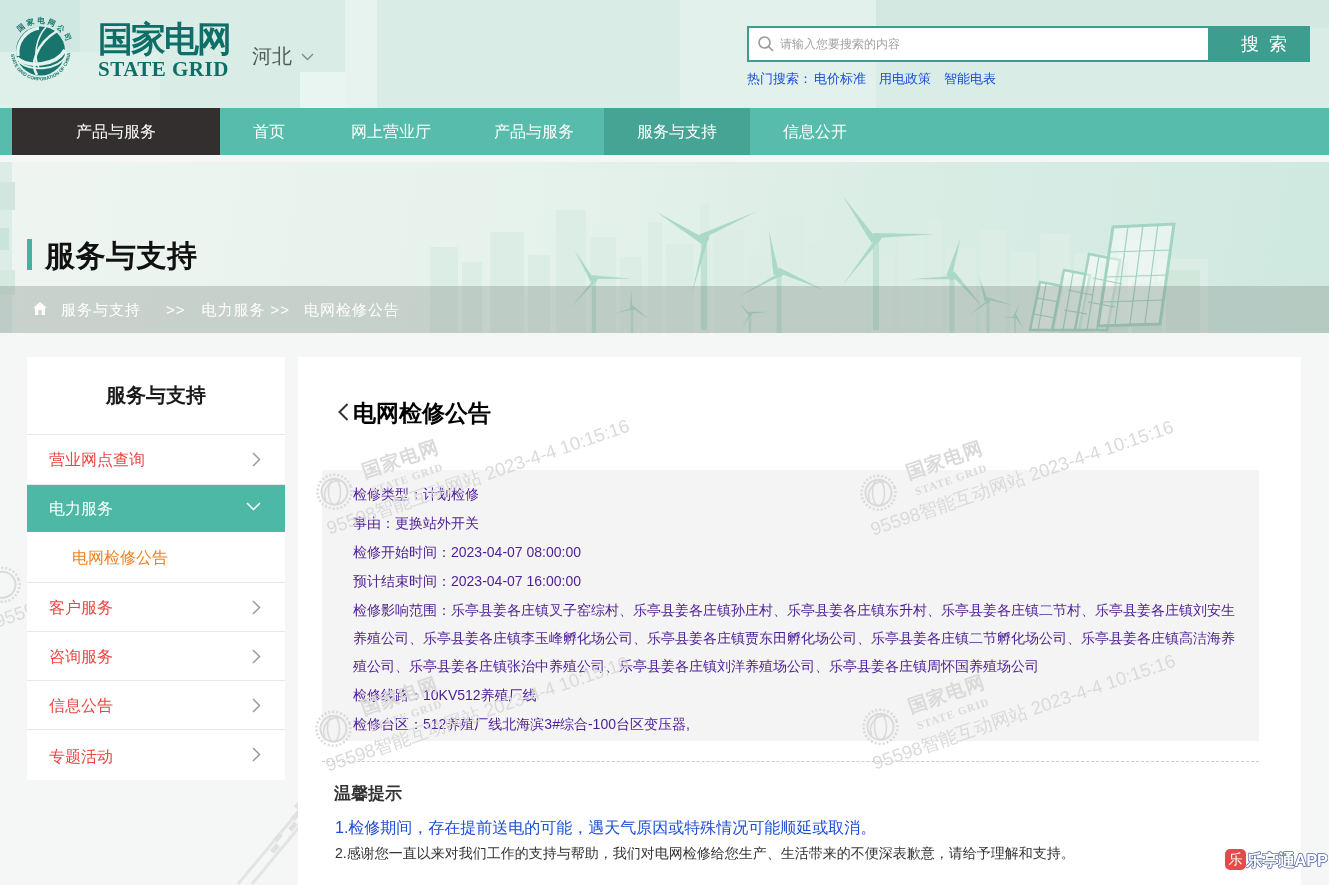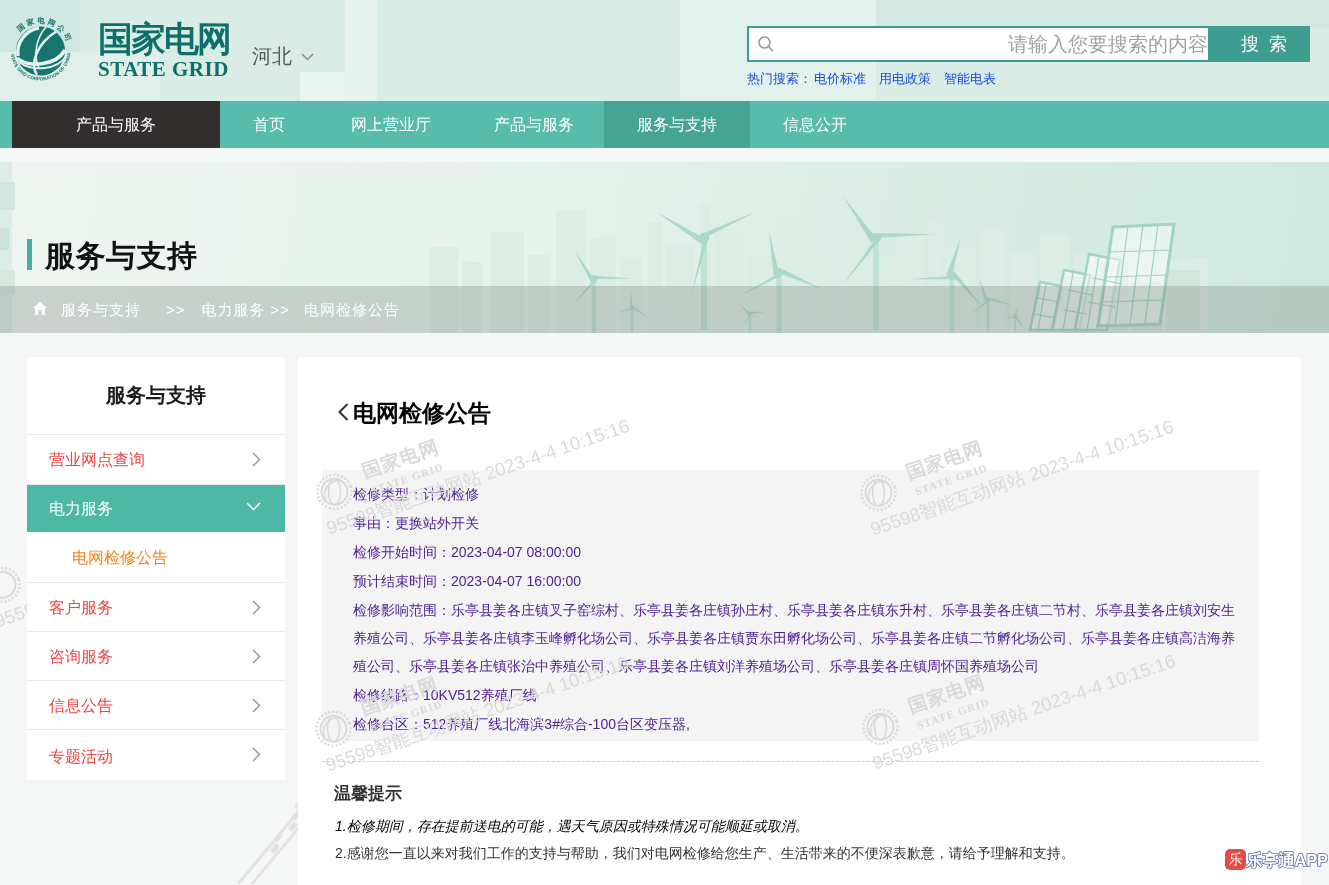--- a/index.html
+++ b/index.html
@@ -9,28 +9,28 @@
 
 .header{position:absolute;left:0;top:0;width:1329px;height:115px;background:#d9ece6;overflow:hidden;}
 .hd-rect{position:absolute;}
 .logo-wrap{position:absolute;left:6px;top:16px;width:69px;height:69px;}
 .logo-name{position:absolute;left:98px;top:20px;color:#0e6f68;}
 .logo-name .cn{font-size:35px;font-weight:bold;letter-spacing:-2px;line-height:38px;}
 .logo-name .en{font-family:"Liberation Serif",serif;font-size:21px;font-weight:bold;letter-spacing:0.5px;line-height:19px;margin-top:2px;}
 .region{position:absolute;left:252px;top:43px;font-size:20px;color:#515d59;}
 .region svg{vertical-align:2px;margin-left:9px;}
 .search-box{position:absolute;left:747px;top:26px;width:563px;height:36px;background:#3d9d8e;border:2px solid #3d9d8e;}
-.search-input{position:absolute;left:0;top:0;width:459px;height:32px;background:#fff;color:#a2a2a2;font-size:20px;line-height:32px;padding-left:31px;text-align:right;}
+.search-input{position:absolute;left:0;top:0;width:459px;height:32px;background:#fff;color:#a2a2a2;font-size:12px;line-height:32px;padding-left:31px;}
 .search-input svg{position:absolute;left:8px;top:7px;}
 .search-btn{position:absolute;right:0;top:0;width:100px;height:32px;color:#fff;font-size:18px;line-height:32px;letter-spacing:10px;padding-left:33px;}
 .hotrow{position:absolute;left:747px;top:70px;font-size:13px;color:#1d4ed8;}
 .hotrow span{margin-right:13px;}
 .hotrow span:first-child{margin-right:2px;}
 
-.nav{position:absolute;left:0;top:101px;width:1329px;height:47px;background:#57bcab;}
+.nav{position:absolute;left:0;top:108px;width:1329px;height:47px;background:#57bcab;}
 .nav .dark{position:absolute;left:12px;top:0;width:208px;height:47px;background:#332f2f;color:#fff;font-size:16px;text-align:center;line-height:47px;}
 .nav ul{position:absolute;left:220px;top:0;list-style:none;display:flex;height:47px;}
 .nav li{color:#fff;font-size:16px;line-height:47px;padding:0 33px;}
 .nav li.on{background:#46a494;}
 
 .banner{position:absolute;left:0;top:162px;width:1329px;height:171px;background:linear-gradient(100deg,#eef5f1 0%,#e6f2ec 40%,#d8ece4 70%,#cfe9e0 100%);overflow:hidden;}
 .banner svg.illu{position:absolute;right:0;bottom:0;}
 .btitle{position:absolute;left:45px;top:74px;font-size:30px;font-weight:bold;color:#111;letter-spacing:0.5px;}
 .bbar{position:absolute;left:27px;top:77px;width:5px;height:31px;background:#47b0a0;}
 .crumb{position:absolute;left:0;bottom:0;width:1329px;height:47px;background:rgba(118,131,125,.31);color:#fff;font-size:15px;letter-spacing:1px;line-height:47px;}
@@ -42,21 +42,21 @@
 .sb-item .ar{position:absolute;right:24px;top:17px;line-height:0;}
 .sb-item.act{background:#4db8a5;color:#fff;border-bottom:none;height:48px;line-height:48px;}
 .sb-sub{height:51px;line-height:51px;padding-left:45px;font-size:16px;color:#f08320;border-bottom:1px solid #e9e9e9;}
 .panel{position:absolute;left:298px;top:357px;width:1003px;height:540px;background:#fff;overflow:hidden;z-index:2;}
 .ph{position:absolute;left:40px;top:41px;font-size:23px;font-weight:bold;color:#000;}
 .ph .lt{font-weight:normal;display:inline-block;margin-right:4px;}
 .gbox{position:absolute;left:24px;top:113px;width:937px;height:271px;background:#f4f4f4;padding:10px 16px 0 31px;font-size:14px;color:#4c1d95;}
 .gbox p{line-height:28px;margin:0 0 1px;}
 .dash{position:absolute;left:24px;top:404px;width:937px;border-top:1px dashed #ccc;}
 .tip-h{position:absolute;left:36px;top:425px;font-size:17px;font-weight:bold;color:#333;}
-.tip1{position:absolute;left:37px;top:461px;font-size:14px;color:#000000;font-style:italic;}
+.tip1{position:absolute;left:37px;top:461px;font-size:16px;color:#1d4ed8;}
 .tip2{position:absolute;left:37px;top:488px;font-size:14px;color:#333;}
 
 .wm{position:absolute;transform:rotate(-19deg);transform-origin:0 0;color:#dadada;pointer-events:none;z-index:3;}
 .wm1{display:flex;align-items:center;height:40px;}
 .wm1 .wn{margin-left:14px;text-align:center;position:relative;top:0px;}
 .wn .c1{font-size:19px;font-weight:bold;line-height:19px;letter-spacing:1px;}
 .wn .c2{font-family:"Liberation Serif",serif;font-size:11px;font-weight:bold;line-height:12px;letter-spacing:1px;}
 .wm2{font-size:18.5px;margin-top:0px;white-space:nowrap;}
 
 .appbadge{position:absolute;left:1225px;top:848px;height:23px;z-index:5;}

